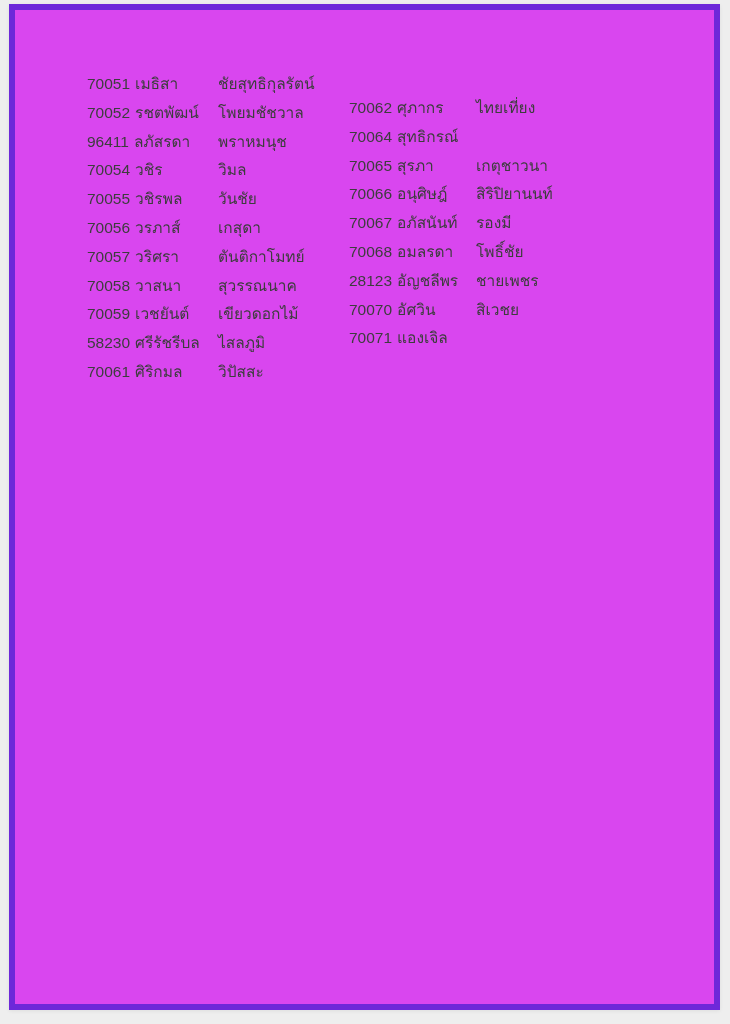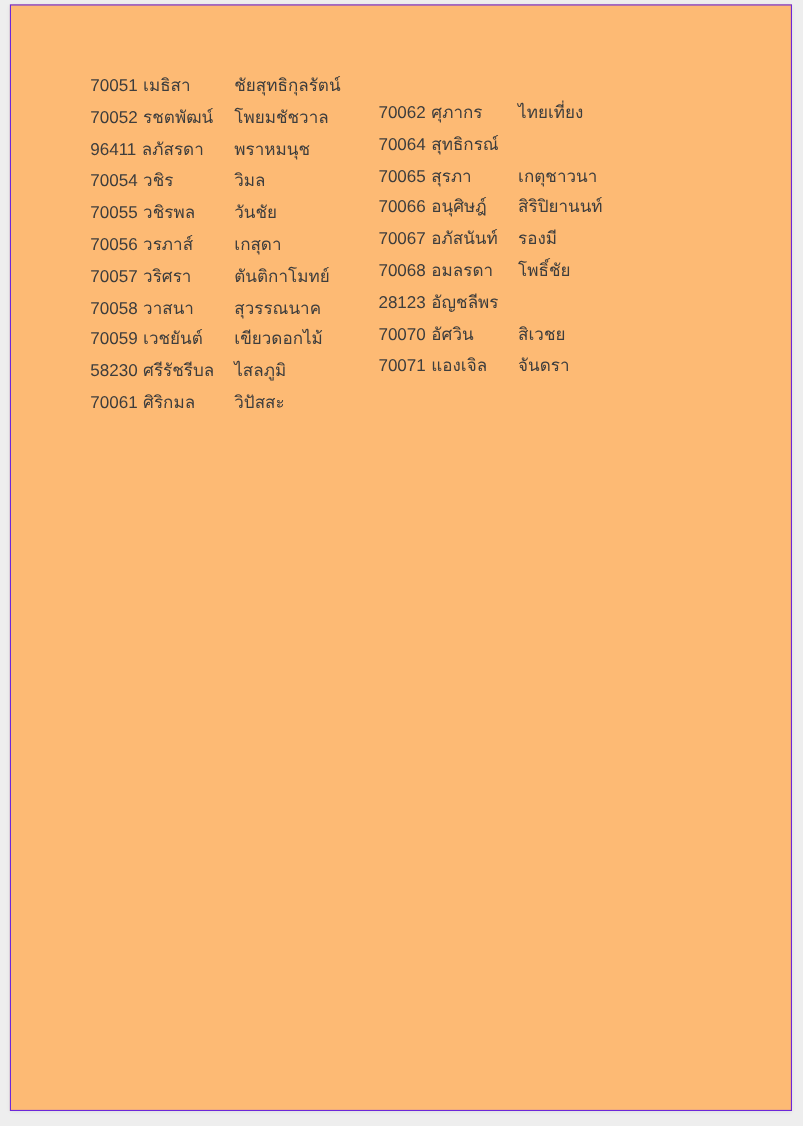--- a/index.html
+++ b/index.html
@@ -13,22 +13,22 @@
     position: relative;
     overflow: hidden;
     font-family: "Liberation Sans", "DejaVu Sans", sans-serif;
   }
   .page {
     position: absolute;
     left: 9px;
     top: 4px;
     width: 711px;
     height: 1006px;
-    background: #fdba74;
-    border: 1px solid #6d28d9;
+    background: #d946ef;
+    border: 6px solid #6d28d9;
     box-shadow: 0 1px 4px rgba(0,0,0,0.07);
     box-sizing: border-box;
   }
   .name-list {
     position: absolute;
     left: 72px;
     top: 60px;
     display: flex;
     align-items: flex-start;
   }
@@ -137,26 +137,26 @@
     <span class="last">รองมี</span>
   </div>
 
   <div class="list-row">
     <span class="cell-nf"><span class="num">70068</span><span class="first">อมลรดา</span></span>
     <span class="last">โพธิ์ชัย</span>
   </div>
 
   <div class="list-row">
     <span class="cell-nf"><span class="num">28123</span><span class="first">อัญชลีพร</span></span>
+    <span class="last">ชายเพชร</span>
   </div>
 
   <div class="list-row">
     <span class="cell-nf"><span class="num">70070</span><span class="first">อัศวิน</span></span>
     <span class="last">สิเวชย</span>
   </div>
 
   <div class="list-row">
     <span class="cell-nf"><span class="num">70071</span><span class="first">แองเจิล</span></span>
-    <span class="last">จันดรา</span>
   </div>
 </div>
   </div>
 </div>
 
 </body></html>

